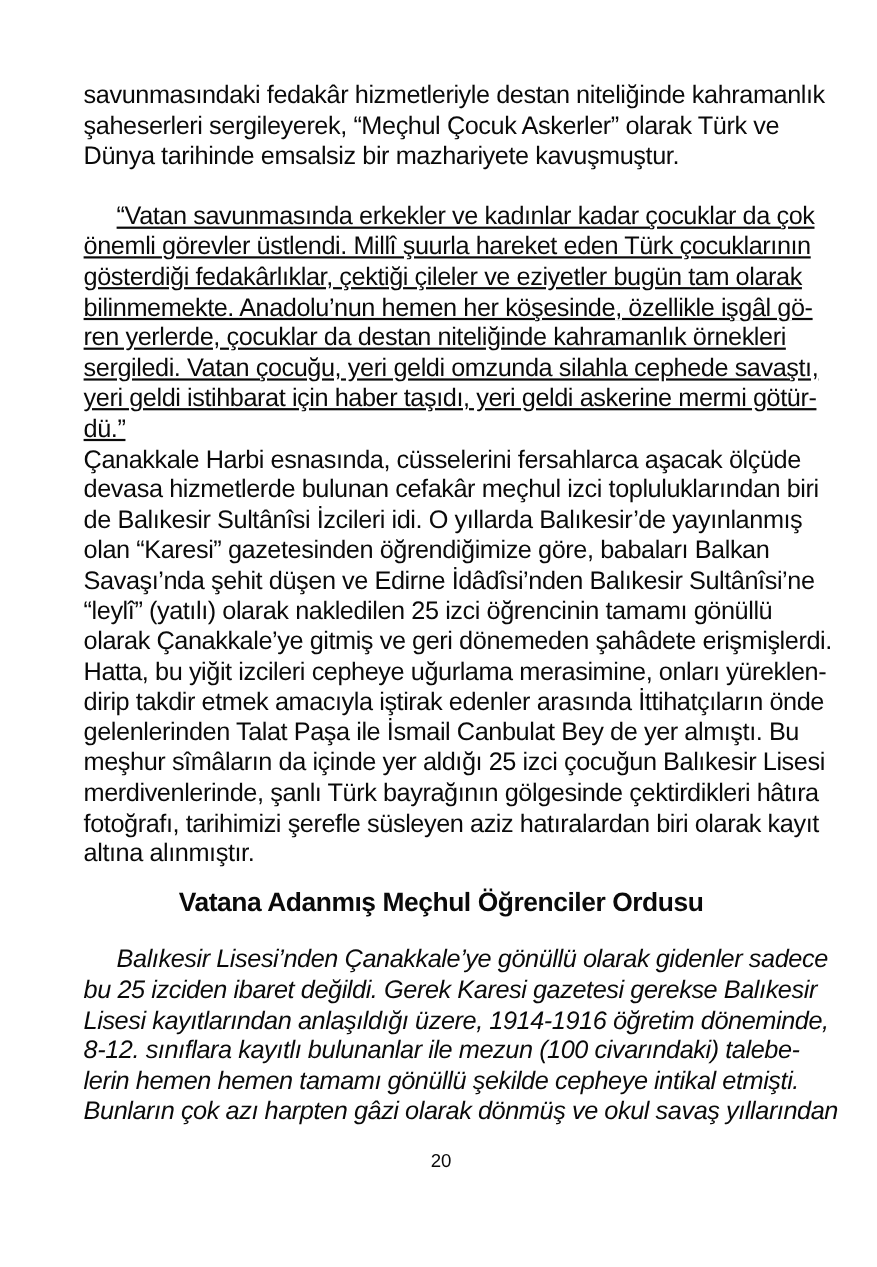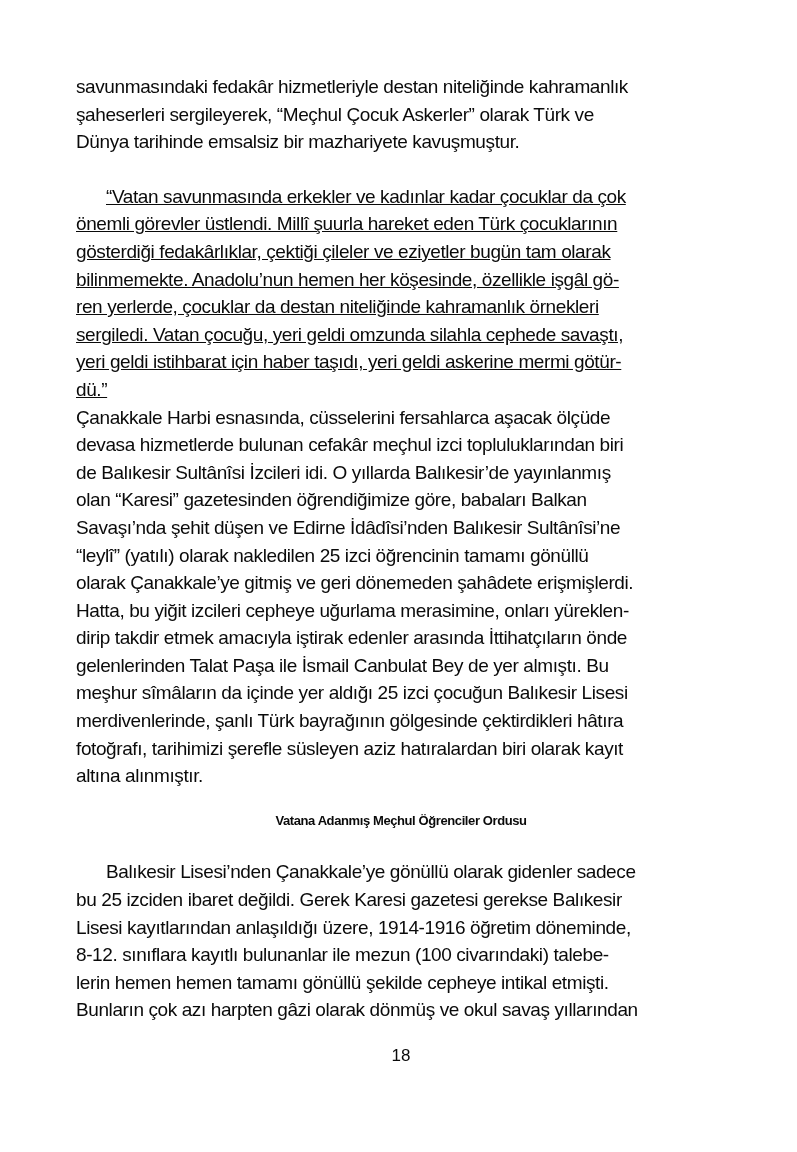--- a/index.html
+++ b/index.html
@@ -17,42 +17,42 @@
   .page {
     box-sizing: border-box;
     width: 797px;
     height: 1152px;
     padding: 73px 0 0 76px;
     background: #ffffff;
   }
   .para {
     width: 660px;
     margin: 0;
-    font-size: 19px;
+    font-size: 23px;
     line-height: 27.6px;
     letter-spacing: -0.4px;
     white-space: pre;       
     font-weight: 400;
   }
   .para.indent-first {
     text-indent: 30px;      
   }
   .para.sp-after-p1 { margin-top: 27px; text-decoration: underline; }
   .para.sp-after-quote { }
   .section-heading {
     width: 650px;
     margin: 17px 0 0 0;
-    font-size: 13px;
+    font-size: 24px;
     line-height: 27.6px;
     letter-spacing: -0.4px;
     font-weight: 700;
     text-align: center;
     white-space: pre;
   }
-  .para.sp-after-heading { margin-top: 24px; }
+  .para.sp-after-heading { margin-top: 24px; font-style: italic; }
   .page-number {
     width: 650px;
     margin: 20px 0 0 0;
     font-size: 17px;
     line-height: 24px;
     text-align: center;
     font-weight: 400;
   }
 </style>
 </head>
@@ -90,15 +90,15 @@
 
   <h2 class="section-heading">Vatana Adanmış Meçhul Öğrenciler Ordusu</h2>
 
   <p class="para indent-first sp-after-heading">Balıkesir Lisesi’nden Çanakkale’ye gönüllü olarak gidenler sadece
 bu 25 izciden ibaret değildi. Gerek Karesi gazetesi gerekse Balıkesir
 Lisesi kayıtlarından anlaşıldığı üzere, 1914-1916 öğretim döneminde,
 8-12. sınıflara kayıtlı bulunanlar ile mezun (100 civarındaki) talebe-
 lerin hemen hemen tamamı gönüllü şekilde cepheye intikal etmişti.
 Bunların çok azı harpten gâzi olarak dönmüş ve okul savaş yıllarından</p>
 
-  <div class="page-number">18</div>
+  <div class="page-number">20</div>
 
 </div>
 
 </body></html>

